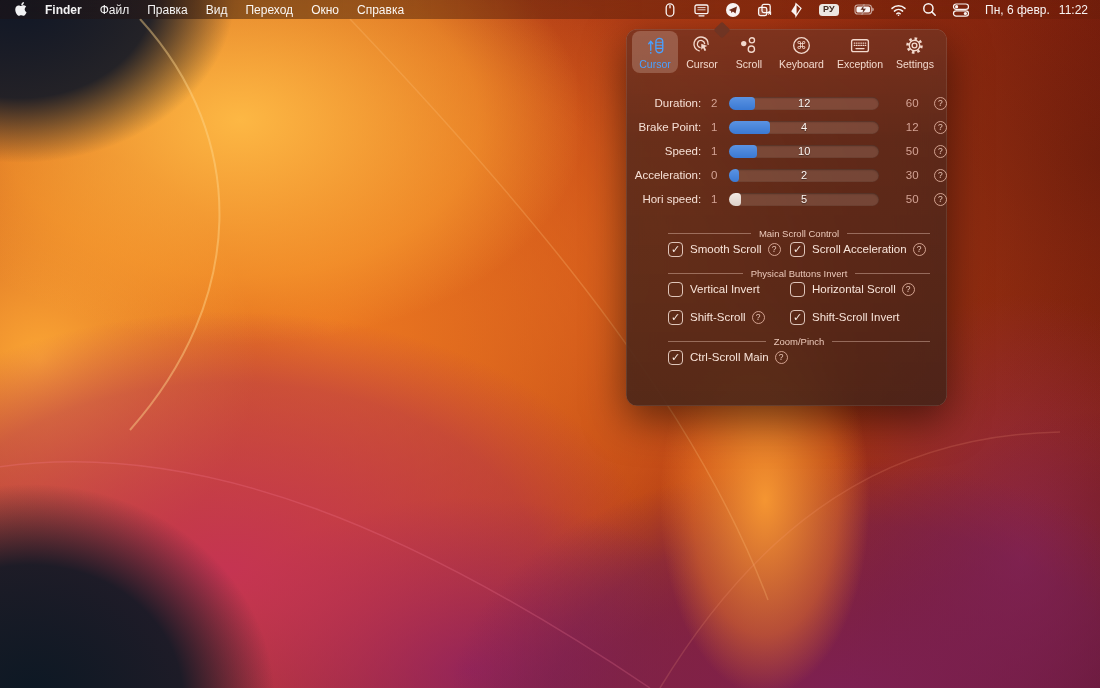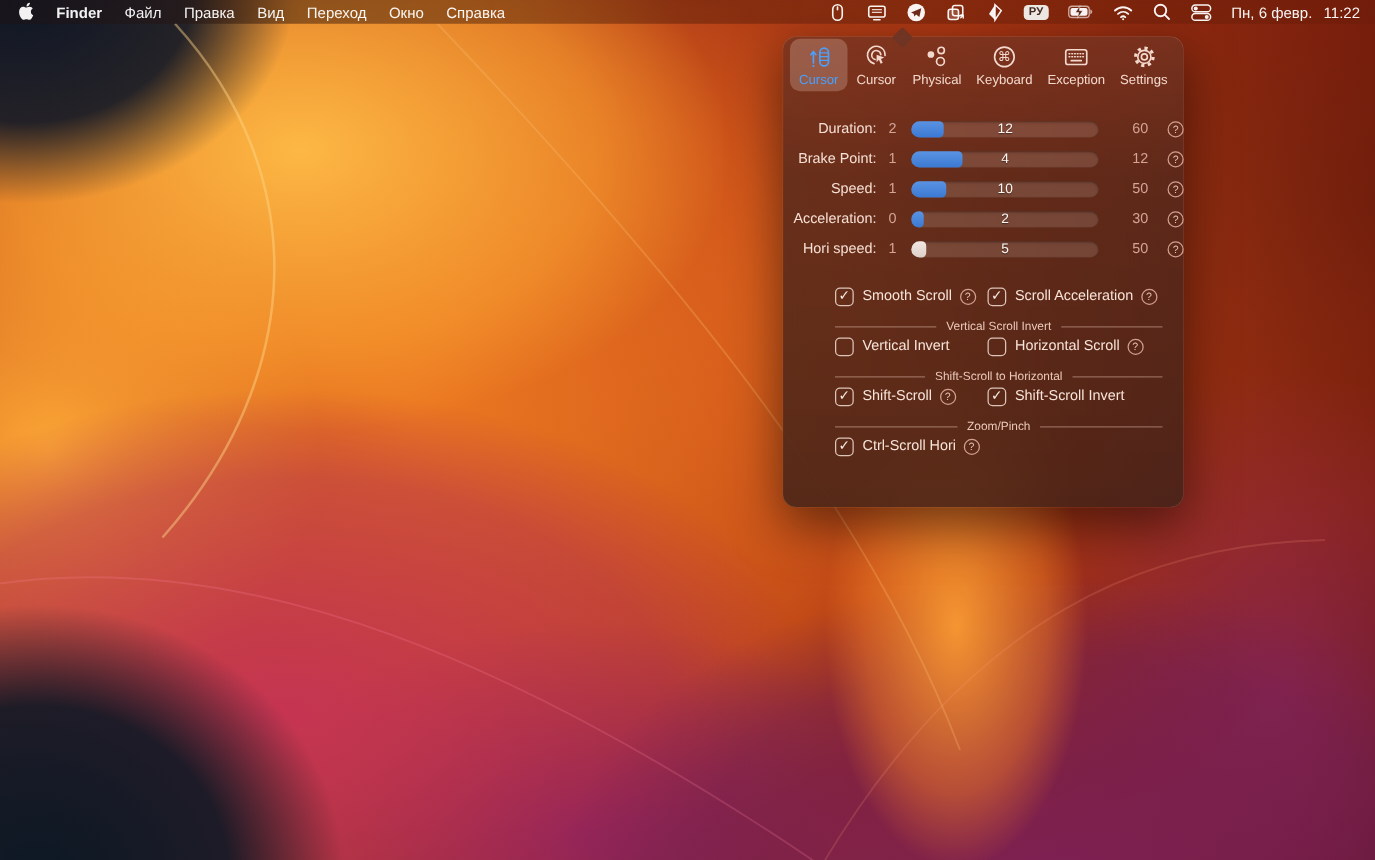--- a/index.html
+++ b/index.html
@@ -222,21 +222,21 @@
           <span class="t-label">Cursor</span>
         </div>
         <div class="tab">
           <span class="t-icon">
             <svg width="21" height="21" viewBox="0 0 22 22" fill="none" stroke="currentColor" stroke-width="1.4">
               <circle cx="6" cy="9" r="2.8" fill="currentColor" stroke="none"></circle>
               <circle cx="14.6" cy="5.6" r="2.7"></circle>
               <circle cx="14" cy="14.8" r="3.3"></circle>
             </svg>
           </span>
-          <span class="t-label">Physical</span>
+          <span class="t-label">Scroll</span>
         </div>
         <div class="tab">
           <span class="t-icon">
             <svg width="21" height="21" viewBox="0 0 22 22" fill="none" stroke="currentColor" stroke-width="1.4">
               <circle cx="11" cy="11" r="8.2"></circle>
               <text x="11" y="14.8" font-size="11" text-anchor="middle" fill="currentColor" stroke="none" font-family="DejaVu Sans">⌘</text>
             </svg>
           </span>
           <span class="t-label">Keyboard</span>
         </div>
@@ -308,57 +308,57 @@
           <span class="sl-track">
             <span class="sl-fill white" style="width: 12.4082px;"></span>
             <span class="sl-value">5</span>
           </span>
           <span class="sl-max">50</span>
           <span class="help">?</span>
         </div>
       </div>
     <div class="sections" id="sections">
         <div class="section">
+          <div class="sec-header">
+            <span class="line"></span>
+            <span class="sec-title">Main Scroll Control</span>
+            <span class="line"></span>
+          </div>
           <div class="sec-row">
             <div class="cb-item">
               <span class="checkbox">✓</span>
               <span class="cb-label">Smooth Scroll</span>
               <span class="help">?</span>
             </div>
             <div class="cb-item">
               <span class="checkbox">✓</span>
               <span class="cb-label">Scroll Acceleration</span>
               <span class="help">?</span>
             </div>
           </div>
         </div>
         <div class="section">
           <div class="sec-header">
             <span class="line"></span>
-            <span class="sec-title">Vertical Scroll Invert</span>
+            <span class="sec-title">Physical Buttons Invert</span>
             <span class="line"></span>
           </div>
           <div class="sec-row">
             <div class="cb-item">
               <span class="checkbox"></span>
               <span class="cb-label">Vertical Invert</span>
             </div>
             <div class="cb-item">
               <span class="checkbox"></span>
               <span class="cb-label">Horizontal Scroll</span>
               <span class="help">?</span>
             </div>
           </div>
         </div>
         <div class="section">
-          <div class="sec-header">
-            <span class="line"></span>
-            <span class="sec-title">Shift-Scroll to Horizontal</span>
-            <span class="line"></span>
-          </div>
           <div class="sec-row">
             <div class="cb-item">
               <span class="checkbox">✓</span>
               <span class="cb-label">Shift-Scroll</span>
               <span class="help">?</span>
             </div>
             <div class="cb-item">
               <span class="checkbox">✓</span>
               <span class="cb-label">Shift-Scroll Invert</span>
             </div>
@@ -366,21 +366,21 @@
         </div>
         <div class="section">
           <div class="sec-header">
             <span class="line"></span>
             <span class="sec-title">Zoom/Pinch</span>
             <span class="line"></span>
           </div>
           <div class="sec-row">
             <div class="cb-item">
               <span class="checkbox">✓</span>
-              <span class="cb-label">Ctrl-Scroll Hori</span>
+              <span class="cb-label">Ctrl-Scroll Main</span>
               <span class="help">?</span>
             </div>
           </div>
         </div>
       </div>
   </div>
 
 </div>
 
 </body></html>

